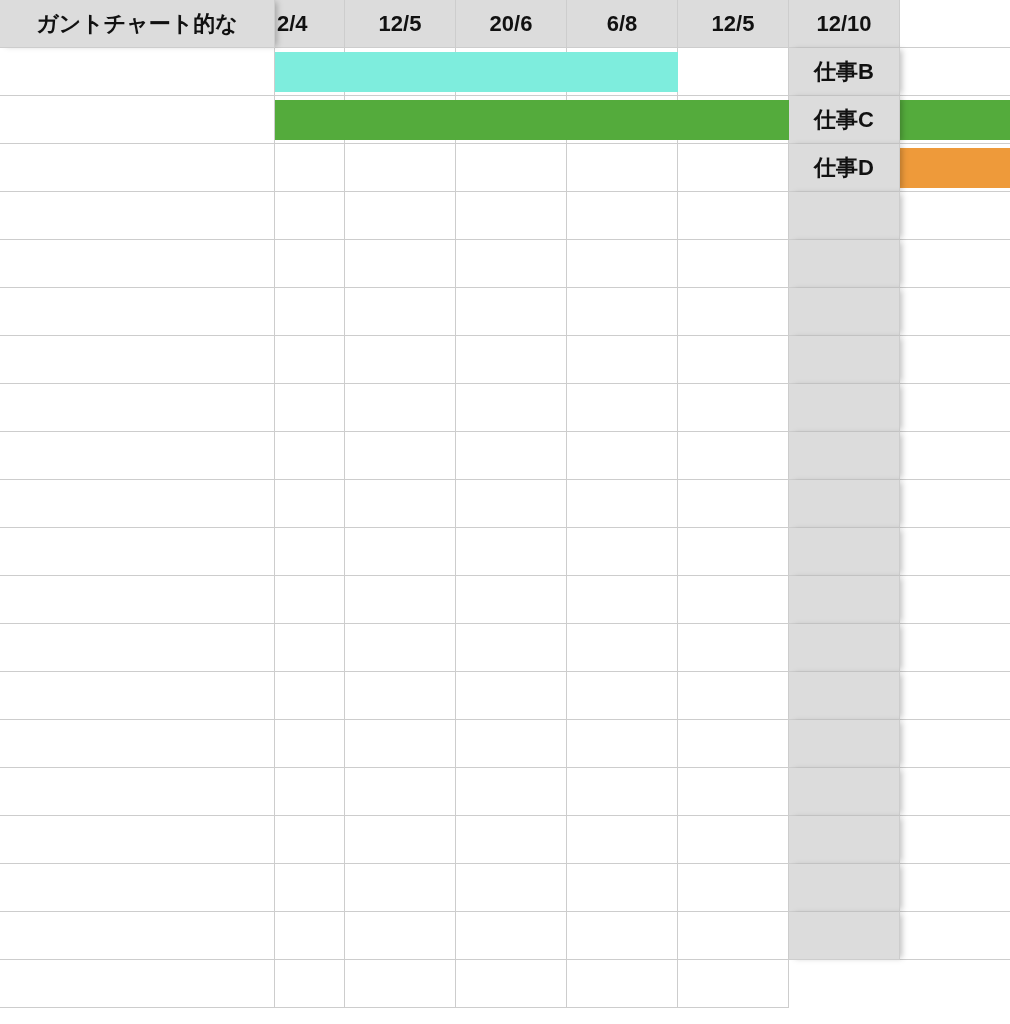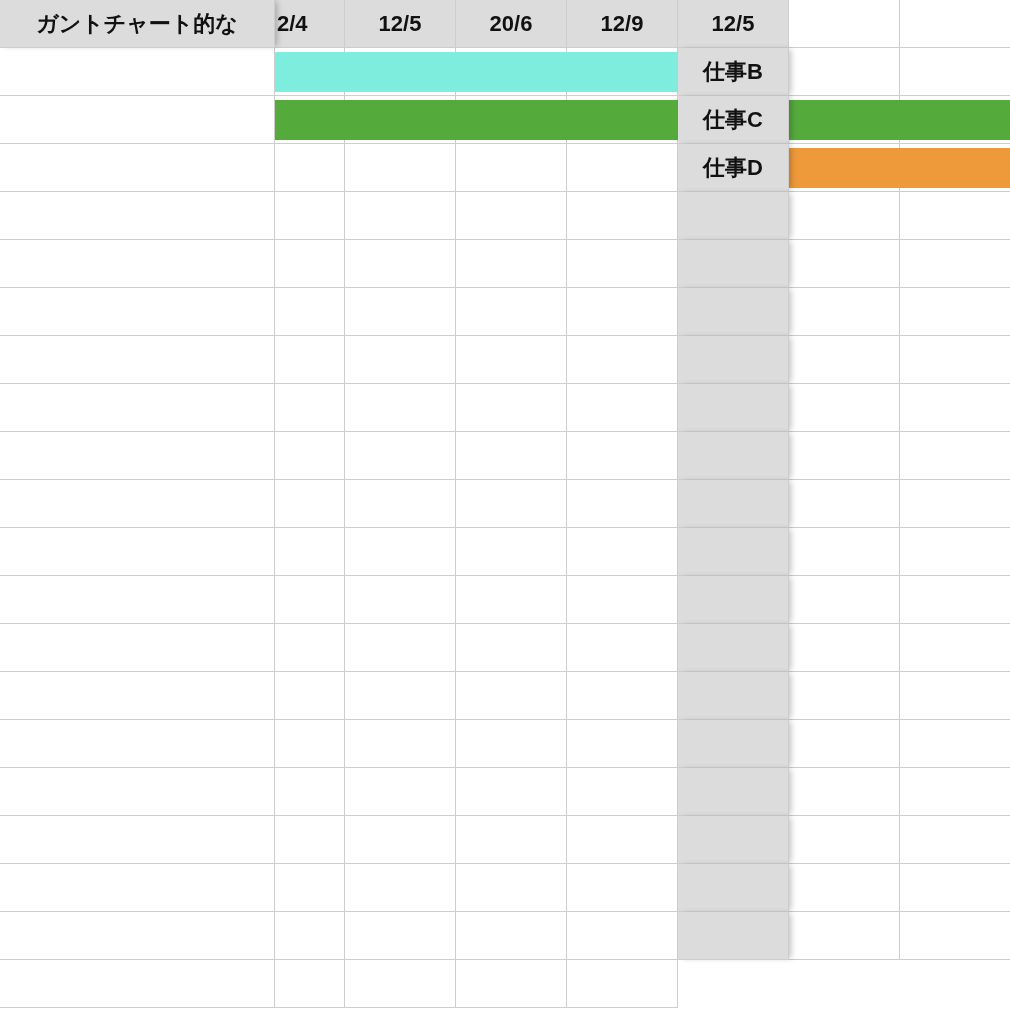--- a/index.html
+++ b/index.html
@@ -65,22 +65,23 @@
     }
   </style>
 </head>
 <body>
 
 <div class="table" id="grid">
     <div class="cell hdr labelcol shadow">ガントチャート的な</div>
     <div class="cell hdr date-first">2/4</div>
     <div class="cell hdr">12/5</div>
     <div class="cell hdr">20/6</div>
-    <div class="cell hdr">12/9</div>
+    <div class="cell hdr">6/8</div>
     <div class="cell hdr">12/5</div>
+    <div class="cell hdr">12/10</div>
     <div class="cell"></div>
     <div class="cell"></div>
     <div class="cell"></div>
     <div class="cell"></div>
     <div class="cell"></div>
     <div class="cell"></div>
     <div class="cell"></div>
     <div class="cell labelcol shadow">仕事B</div>
     <div class="cell"></div>
     <div class="cell"></div>

